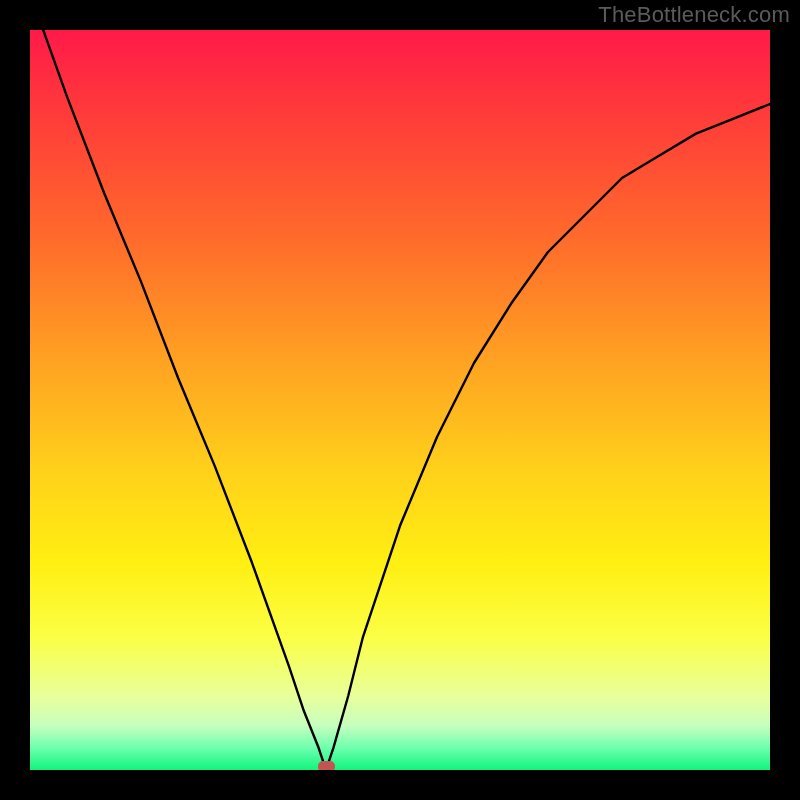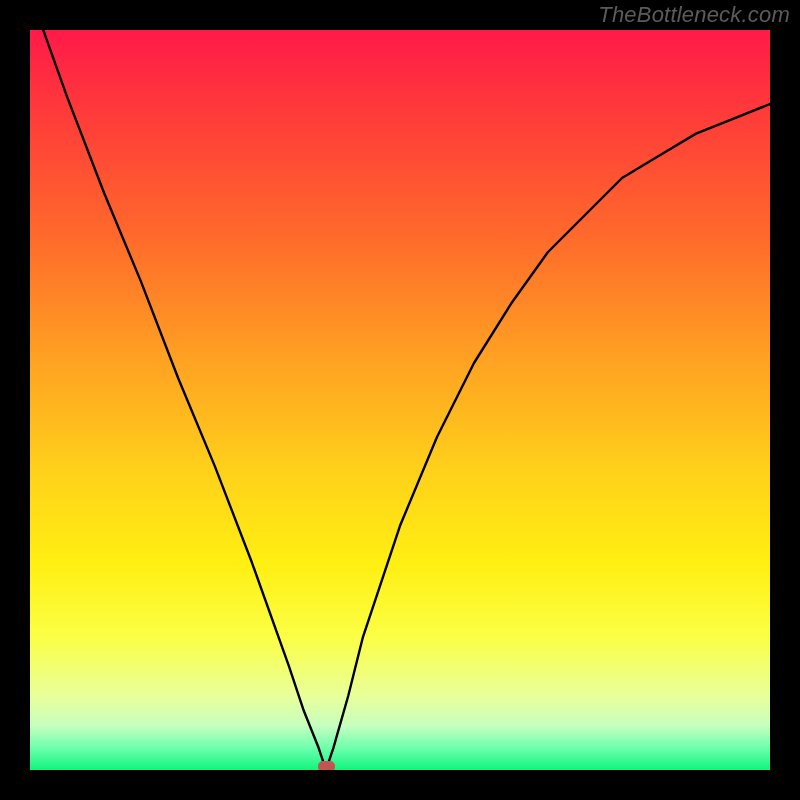--- a/index.html
+++ b/index.html
@@ -9,21 +9,20 @@
     height: 800px;
     background: #000;
     font-family: Arial, Helvetica, sans-serif;
     overflow: hidden;
   }
   .frame {
     position: relative;
     width: 800px;
     height: 800px;
     background: #000;
-    font-style: italic;
   }
   .watermark {
     position: absolute;
     top: 2px;
     right: 10px;
     color: #5b5b5b;
     font-size: 22px;
     font-weight: 500;
     letter-spacing: 0.2px;
     z-index: 5;

